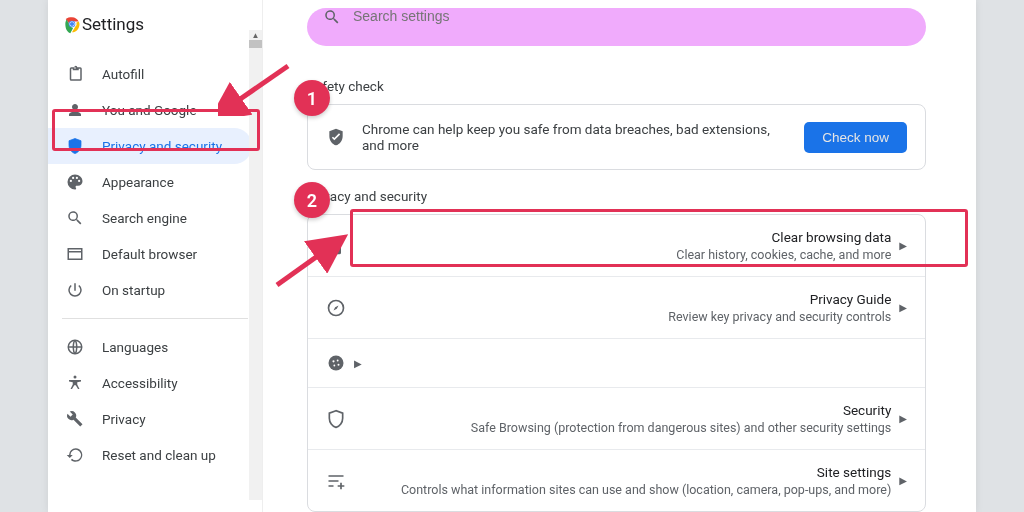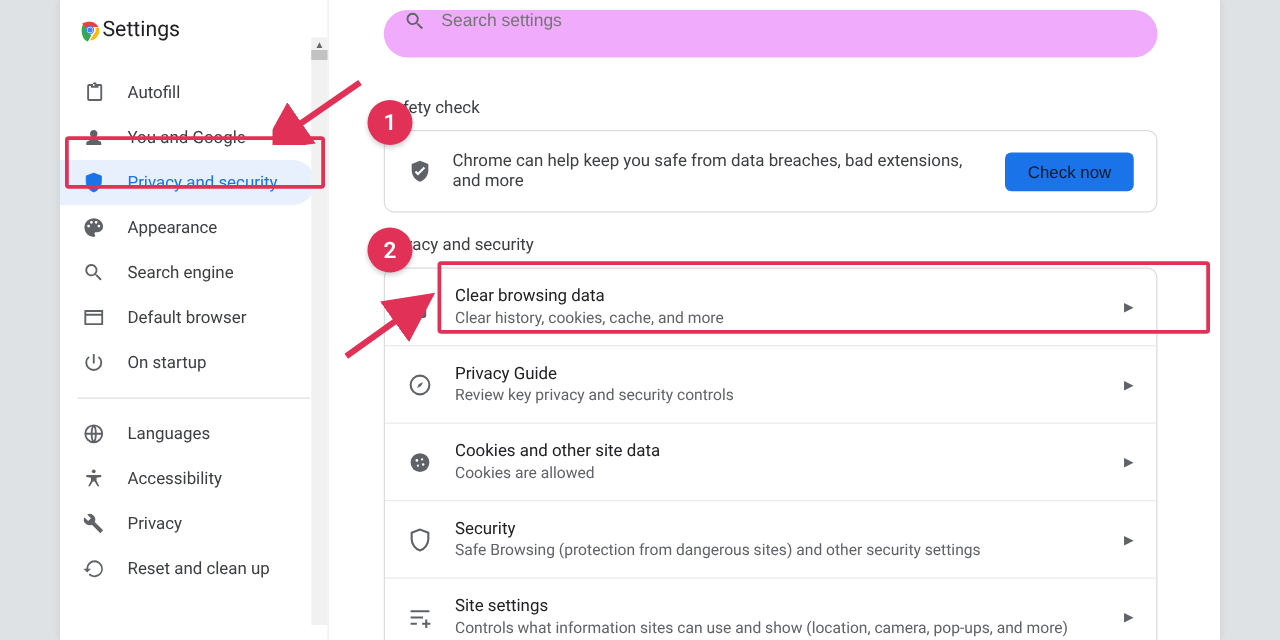--- a/index.html
+++ b/index.html
@@ -90,30 +90,31 @@
     border:1px solid #dadce0;
     border-radius:8px;
     background:#fff;
   }
   .safety-card {
     display:flex; align-items:center; gap:16px;
     padding: 16px 18px;
   }
   .safety-text { flex:1; font-size:13.5px; color:#3c4043; }
   .check-btn {
-    background:#1a73e8; color:#0f172a; border:none;
+    background:#1a73e8; color:#e5e5e5; border:none;
     padding: 8px 18px; border-radius:5px;
     font-size:13.5px; font-weight:500; cursor:pointer;
   }
   .row {
-    display:flex; align-items:center; gap:18px;
+    display:flex; align-items:center; gap:8px;
     padding: 14px 18px;
     border-bottom:1px solid #e8eaed;
     cursor:pointer;
     position:relative;
+    text-align:right;
   }
   .row:last-child { border-bottom:none; }
   .row-icon { width:20px; height:20px; display:flex; align-items:center; justify-content:center; }
   .row-icon svg { width:20px; height:20px; fill:#5f6368;}
   .row-body { flex:1; }
   .row-title { font-size:13.5px; color:#202124; }
   .row-sub { font-size:12.5px; color:#5f6368; margin-top:2px; }
   .row-chevron { font-size:10px; color:#5f6368; }
   
   .annotation-badge {
@@ -314,24 +315,20 @@
       <div class="row">
         <span class="row-icon">
             <svg viewBox="0 0 24 24">
               <circle cx="12" cy="12" r="9"></circle>
               <circle cx="9" cy="10" r="1.3" fill="#fff"></circle>
               <circle cx="14" cy="9" r="1.1" fill="#fff"></circle>
               <circle cx="10" cy="15" r="1.1" fill="#fff"></circle>
               <circle cx="15" cy="14" r="1.2" fill="#fff"></circle>
             </svg>
           </span>
-        <div class="row-body">
-          <div class="row-title">Cookies and other site data</div>
-          <div class="row-sub">Cookies are allowed</div>
-        </div>
         <span class="row-chevron">▶</span>
       </div>
 
       <div class="row">
         <span class="row-icon">
             <svg viewBox="0 0 24 24">
               <path d="M12 2 4 5v6c0 5 3.4 9.7 8 11 4.6-1.3 8-6 8-11V5l-8-3z" fill="none" stroke="#5f6368" stroke-width="2"></path>
             </svg>
           </span>
         <div class="row-body">

